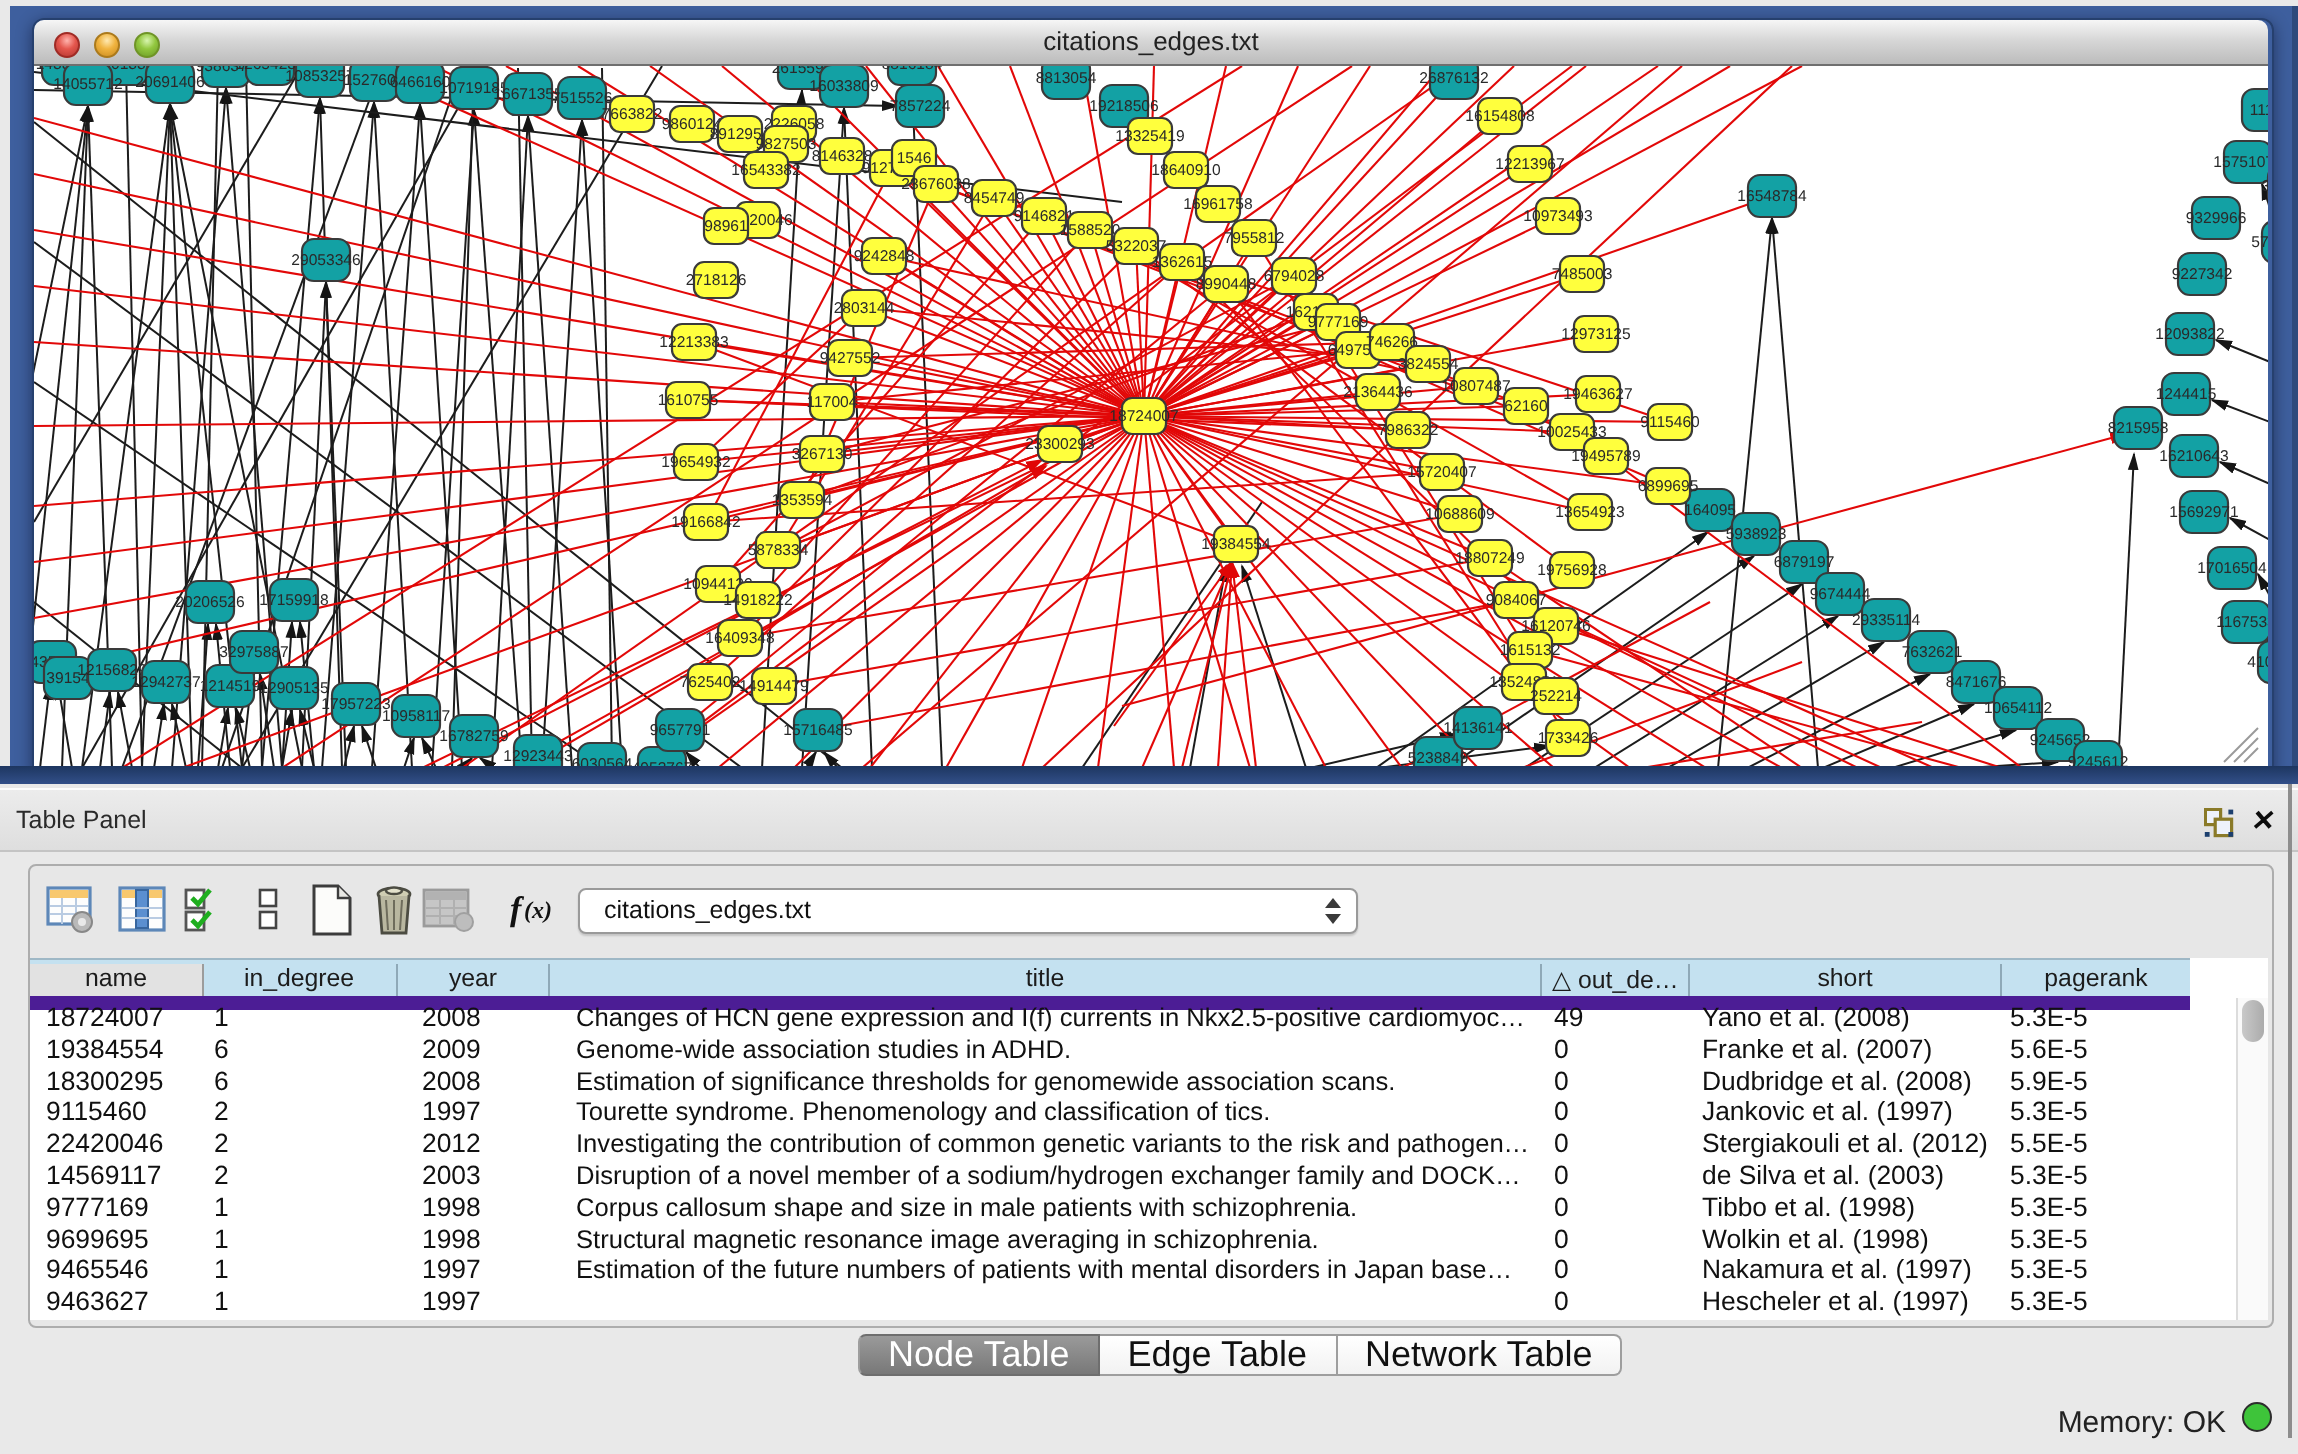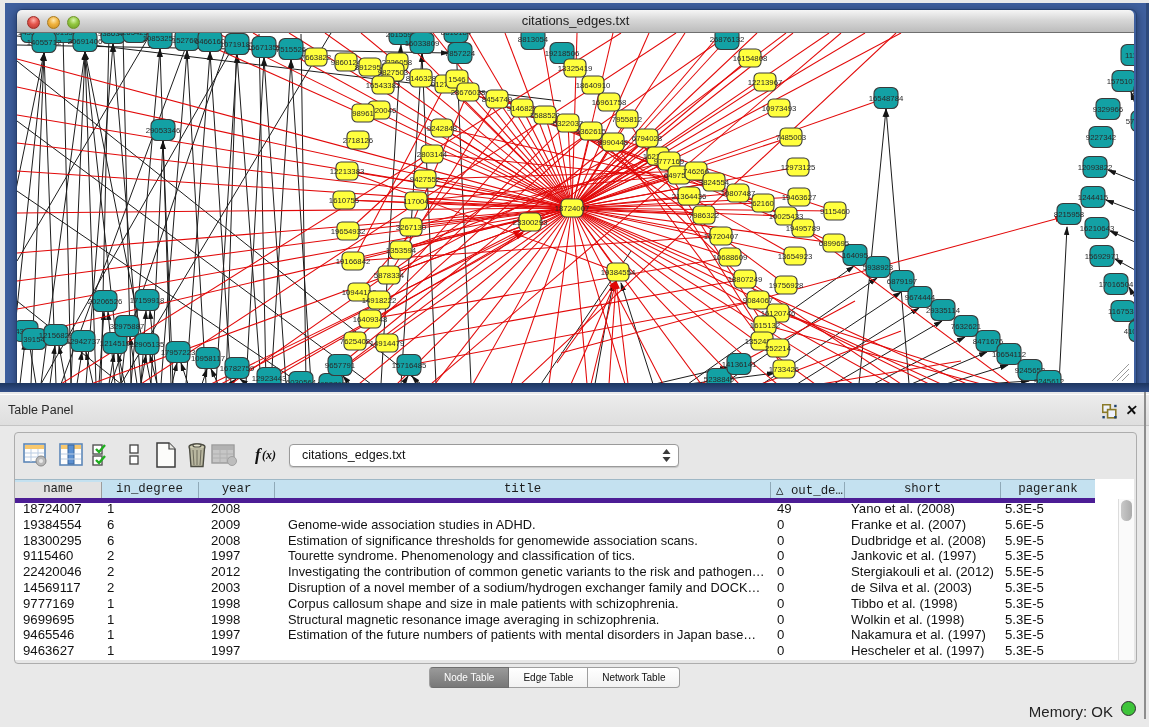--- a/index.html
+++ b/index.html
@@ -33,21 +33,21 @@
 #inner{position:absolute;left:14px;top:40px;width:1121px;height:230px;
  background:#e7e7e7;border:1px solid #adadad;border-radius:4px;}
 #toolbar{position:absolute;left:0;top:0;width:100%;height:44px;}
 #toolbar svg{position:absolute;top:9px;}
 #combo{position:absolute;left:274px;top:11px;width:388px;height:21px;background:#fff;
  border:1px solid #9a9a9a;border-radius:4px;box-shadow:0 1px 1px rgba(0,0,0,.15);}
 #combo .lb{position:absolute;left:12px;top:3px;font-size:12.5px;color:#111;}
 #combo svg{position:absolute;right:6px;top:3px;}
 #tbl{position:absolute;left:0;top:46px;width:1119px;height:181px;background:#fff;}
 #thead{position:absolute;left:0;top:0;width:1080px;height:18px;background:#c4e1f0;
- border-top:1px solid #9fb8c6;border-bottom:5px solid #4c1d95;font-size:12.4px;color:#1c1c1c;font-family:Liberation Mono, monospace;}
+ border-top:1px solid #9fb8c6;border-bottom:7px solid #4c1d95;font-size:12.4px;color:#1c1c1c;}
 #thead span{position:absolute;top:2px;text-align:center;border-right:1px solid #8fa9b8;height:16px;}
 #thead .h1{left:0;width:86px;background:#e2e2e2;border-right:1px solid #9c9c9c;}
 #thead .h2{left:86px;width:97px;}
 #thead .h3{left:184px;width:75px;}
 #thead .h4{left:260px;width:495px;}
 #thead .h5{left:756px;width:73px;text-align:left;padding-left:5px;width:68px;}
 #thead .h6{left:830px;width:155px;}
 #thead .h7{left:986px;width:94px;border-right:none;}
 #tbody{position:absolute;left:0;top:20px;width:1106px;height:160px;overflow:hidden;
  font-size:13.2px;color:#111;}
@@ -55,21 +55,21 @@
 .tr span{position:absolute;top:2px;white-space:nowrap;overflow:hidden;}
 .c1{left:8px;width:78px;}
 .c2{left:92px;width:90px;}
 .c3{left:196px;width:60px;}
 .c4{left:273px;width:486px;font-size:12.8px;}
 .c5{left:762px;width:64px;}
 .c6{left:836px;width:150px;}
 .c7{left:990px;width:88px;}
 #vsb{position:absolute;right:0px;top:20px;width:15px;height:161px;background:#fafafa;border-left:1px solid #dcdcdc;}
 #vsb .th{position:absolute;left:2px;top:1px;width:11px;height:21px;background:linear-gradient(90deg,#c9c9c9,#ababab);border-radius:6px;}
-#tabs{position:absolute;left:429px;top:275px;height:23px;font-size:10px;text-align:right;}
+#tabs{position:absolute;left:429px;top:275px;height:23px;font-size:18px;text-align:right;}
 #tabs span{display:inline-block;float:left;height:19px;line-height:19px;padding:0 14px;
  background:linear-gradient(#ffffff,#f2f2f2);border:1px solid #9e9e9e;border-left:none;color:#111;}
 #tabs span.sel{background:linear-gradient(#9a9a9a,#787878);color:#fff;border-color:#6e6e6e;}
 #tabs span:first-child{border-radius:4px 0 0 4px;border-left:1px solid #9e9e9e;}
 #tabs span:last-child{border-radius:0 4px 4px 0;}
 #mem{position:absolute;right:36px;top:311px;font-size:15px;color:#222;text-align:right;}
 #memdot{position:absolute;right:13px;top:309px;width:13px;height:13px;border-radius:50%;
  background:#3ec43a;border:1.5px solid #2d2d2d;}
 #rline{position:absolute;right:3px;top:0px;width:2px;height:327px;background:#8d8d8d;}
 #topgray{position:absolute;left:0;top:0;width:1149px;height:3px;background:#e9e9e9;}
@@ -731,20 +731,21 @@
     <span class="h4">title</span>
           <span class="h5">△ out_de…</span>
           <span class="h6">short</span>
     <span class="h7">pagerank</span>
    </div>
    <div id="tbody">
 <div class="tr">
             <span class="c1">18724007</span>
             <span class="c2">1</span>
             <span class="c3">2008</span>
+            <span class="c4">Changes of HCN gene expression and I(f) currents in Nkx2.5-positive cardiomyoc…</span>
             <span class="c5">49</span>
             <span class="c6">Yano et al. (2008)</span>
             <span class="c7">5.3E-5</span>
           </div>
 <div class="tr">
             <span class="c1">19384554</span>
             <span class="c2">6</span>
             <span class="c3">2009</span>
             <span class="c4">Genome-wide association studies in ADHD.</span>
             <span class="c5">0</span>

